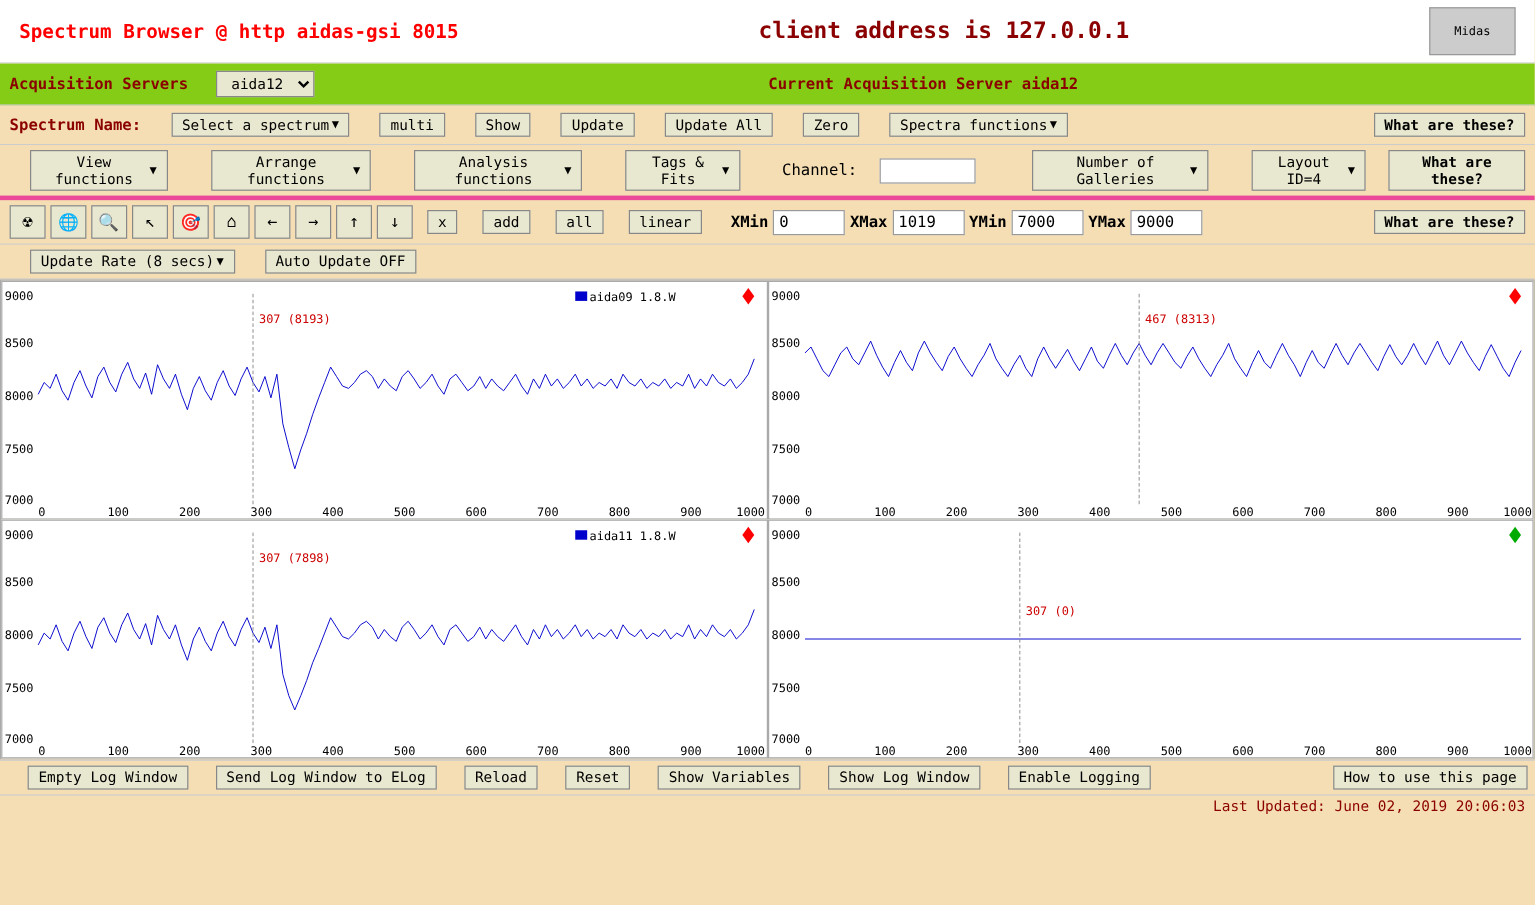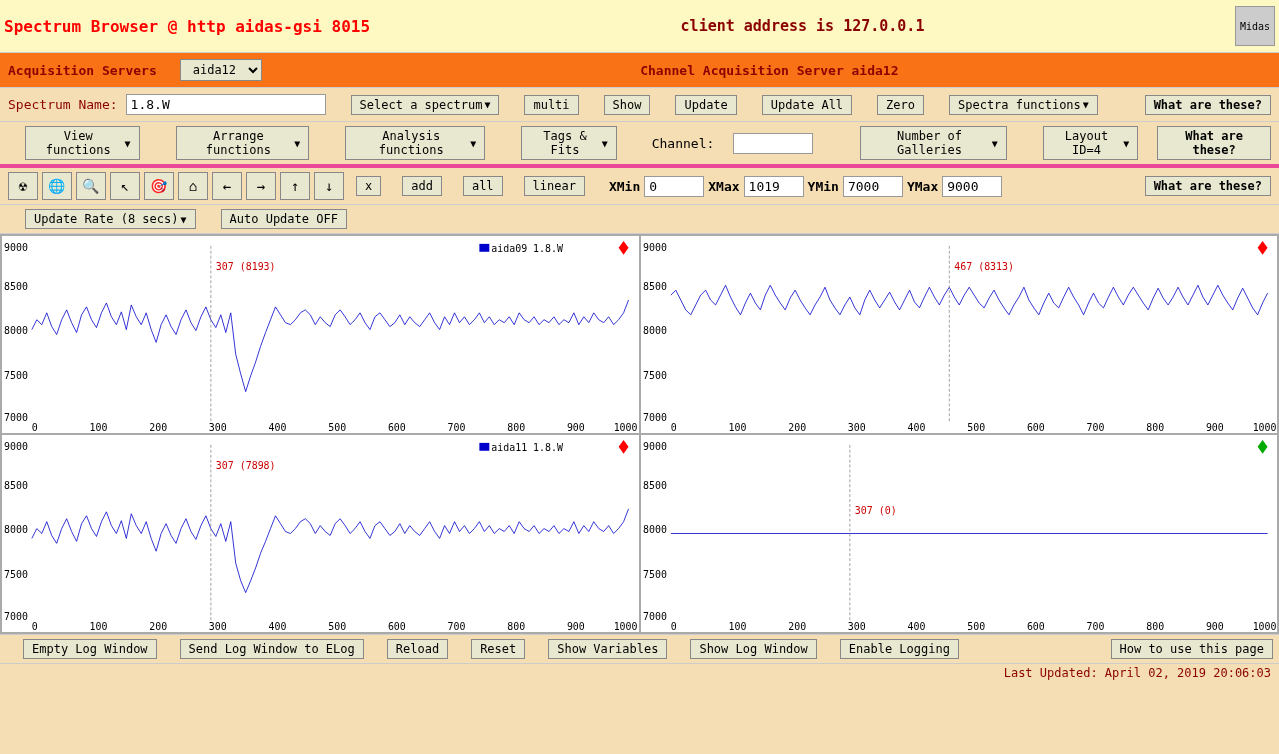--- a/index.html
+++ b/index.html
@@ -1,23 +1,23 @@
 <!DOCTYPE html>
 <html><head>
   <meta charset="utf-8">
   <style>
     * { box-sizing: border-box; margin: 0; padding: 0; }
     body { background: #f5deb3; font-family: monospace; font-size: 13px; color: #000; width: 1279px; }
 
-    .header { display: flex; align-items: center; justify-content: space-between; padding: 6px 4px; background: #fef9c3; border-bottom: 1px solid #ccc; }
+    .header { display: flex; align-items: center; justify-content: space-between; padding: 6px 16px; background: #ffffff; border-bottom: 1px solid #ccc; }
     .header-title { color: red; font-size: 16px; font-weight: bold; }
-    .header-client { color: #8b0000; font-size: 15px; font-weight: bold; }
-    .header-logo { width: 40px; height: 40px; background: #ccc; display: flex; align-items: center; justify-content: center; font-size: 10px; border: 1px solid #999; }
-
-    .toolbar-row { display: flex; align-items: center; padding: 6px 8px; gap: 6px; border-bottom: 1px solid #ccc; background: #f97316; }
+    .header-client { color: #8b0000; font-size: 19px; font-weight: bold; }
+    .header-logo { width: 72px; height: 40px; background: #ccc; display: flex; align-items: center; justify-content: center; font-size: 10px; border: 1px solid #999; }
+
+    .toolbar-row { display: flex; align-items: center; padding: 6px 8px; gap: 6px; border-bottom: 1px solid #ccc; background: #84cc16; }
     .center-text { color: #8b0000; font-weight: bold; text-align: center; flex: 1; }
 
     input[type="text"] { border: 1px solid #999; padding: 2px 4px; background: white; font-family: monospace; font-size: 13px; }
     button, select { font-family: monospace; font-size: 12px; cursor: pointer; border: 1px solid #888; background: #e8e8d0; padding: 2px 8px; margin-left: 17px; }
     select { background: #e8e8d0; }
 
     .dropdown-btn { display: flex; align-items: center; gap: 2px; }
     .dropdown-btn::after { content: " ▼"; font-size: 10px; }
 
     .row1 { display: flex; align-items: center; padding: 6px 8px; gap: 8px; background: #f5deb3; border-bottom: 1px solid #ccc; }
@@ -53,26 +53,25 @@
   <div class="header-logo">
     <span>Midas</span>
   </div>
 </div>
 
 <div class="toolbar-row">
   <span class="acquisition-label">Acquisition Servers</span>
   <select>
     <option>aida12</option>
   </select>
-  <span class="center-text">Channel Acquisition Server aida12</span>
+  <span class="center-text">Current Acquisition Server aida12</span>
 </div>
 
 <div class="row1">
-  <span style="color:#8b0000;font-weight:normal;">Spectrum Name:</span>
-  <input type="text" class="specname-input" value="1.8.W" style="">
+  <span style="color:#8b0000;font-weight:bold;">Spectrum Name:</span>
   <button class="dropdown-btn">Select a spectrum</button>
   <button>multi</button>
   <button>Show</button>
   <button>Update</button>
   <button>Update All</button>
   <button>Zero</button>
   <button class="dropdown-btn">Spectra functions</button>
   <button class="what-btn">What are these?</button>
 </div>
 
@@ -250,14 +249,14 @@
   <button>Send Log Window to ELog</button>
   <button>Reload</button>
   <button>Reset</button>
   <button>Show Variables</button>
   <button>Show Log Window</button>
   <button>Enable Logging</button>
   <button class="footer-right">How to use this page</button>
 </div>
 
 <div class="status-bar">
-  <span>Last Updated: April 02, 2019 20:06:03</span>
+  <span>Last Updated: June 02, 2019 20:06:03</span>
 </div>
 
 </body></html>

